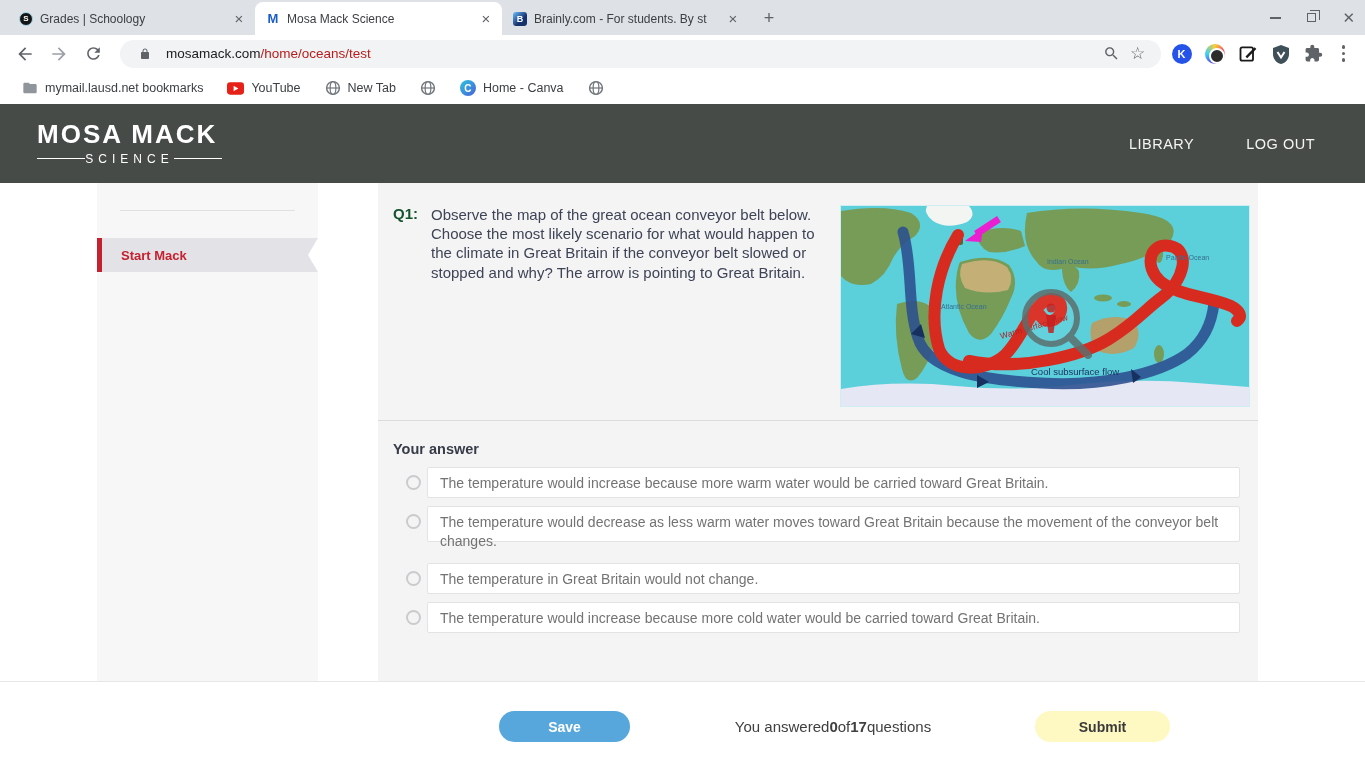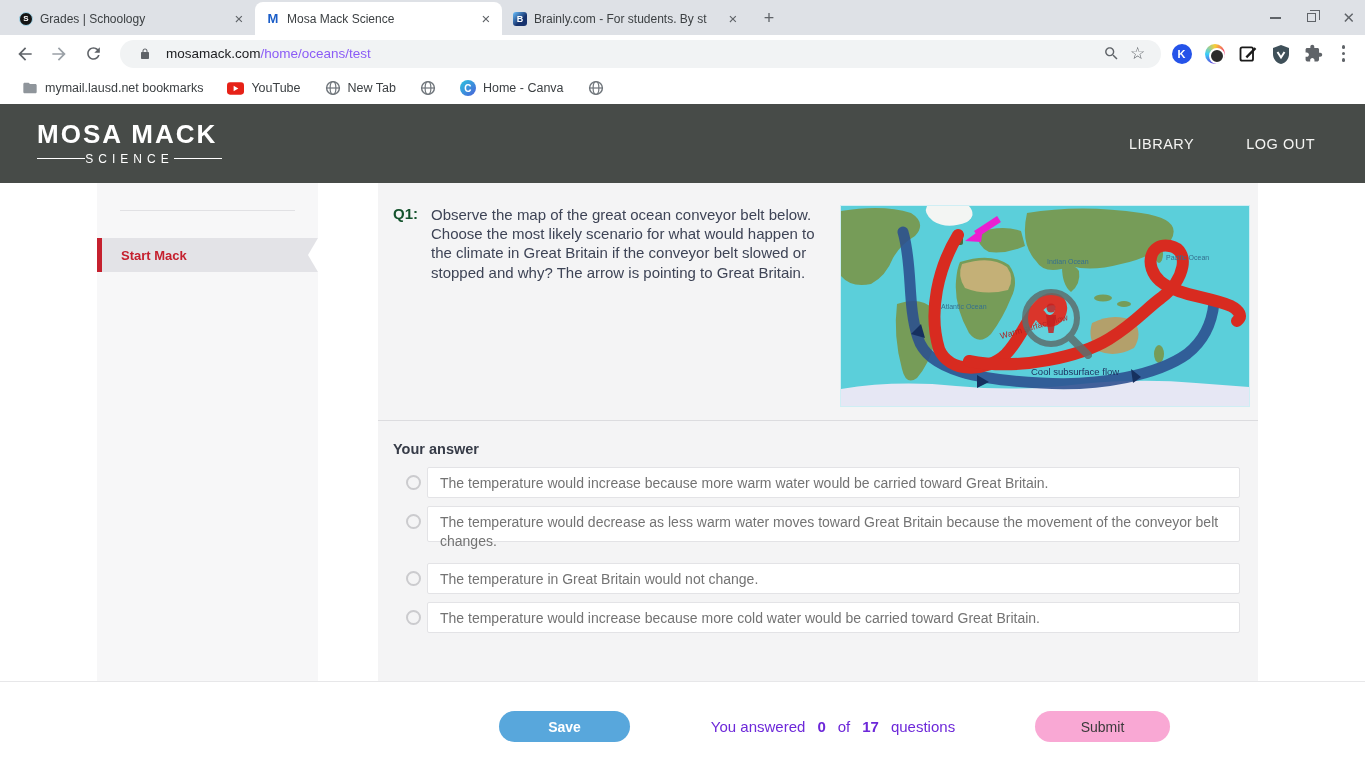--- a/index.html
+++ b/index.html
@@ -20,21 +20,21 @@
   .win-min { width:11px; height:2px; background:#5f6368; }
   .win-restore { position:relative; width:9px; height:9px; border:1.5px solid #5f6368; }
   .win-restore::before { content:""; position:absolute; left:2px; top:-4.5px; width:9px; height:9px; border-top:1.5px solid #5f6368; border-right:1.5px solid #5f6368; }
   .win-close { font-size:15px; color:#5f6368; line-height:1; }
 
   .toolbar { height:37px; background:#fff; display:flex; align-items:center; padding:0 6px 0 10px; }
   .nav-btn { width:30px; height:30px; border-radius:50%; display:flex; align-items:center; justify-content:center; flex:none; margin-right:4px; }
   .omnibox { flex:1; height:28px; background:#f1f3f4; border-radius:14px; display:flex; align-items:center; padding:0 10px 0 12px; margin:0 10px 0 8px; }
   .url { flex:1; font-size:13.5px; white-space:nowrap; overflow:hidden; margin-left:8px; }
   .url .domain { color:#202124; }
-  .url .path { color:#8b5cf6; }
+  .url .path { color:#b91c1c; }
   .omni-icon { width:26px; height:26px; display:flex; align-items:center; justify-content:center; flex:none; }
   .star-glyph { font-size:17px; color:#5f6368; }
   .ext-area { display:flex; align-items:center; gap:11px; margin-right:8px; }
   .ext { width:22px; height:22px; display:flex; align-items:center; justify-content:center; }
   .ext-kami { width:20px; height:20px; border-radius:50%; background:#2553e9; color:#fff; font-weight:bold; font-size:11px; display:flex; align-items:center; justify-content:center; }
   .ext-cam { position:relative; width:20px; height:20px; border-radius:50%; background:conic-gradient(#f9ce34,#ee2a7b,#6228d7,#38d0f9,#f9ce34); }
   .ext-cam::before { content:""; position:absolute; left:4px; top:4px; width:12px; height:12px; border-radius:50%; background:#2b2b2b; border:2px solid #fff; }
   .menu-dots { display:flex; flex-direction:column; gap:3px; padding:0 6px; }
   .menu-dots i { width:3.5px; height:3.5px; border-radius:50%; background:#5f6368; }
 
@@ -65,22 +65,22 @@
   .map-wrap { position:absolute; left:462px; top:22px; width:410px; height:202px; border:1px solid #cfeef4; cursor:pointer; }
   .panel-divider { position:absolute; top:237px; left:0; width:100%; height:1px; background:#dcdcdf; }
   .your-answer { position:absolute; top:258px; left:15px; font-size:14.5px; font-weight:bold; color:#373c48; }
   .option { position:absolute; left:49px; width:813px; background:#fff; border:1px solid #e3e3e6; border-radius:2px; padding:6px 12px; font-size:14px; line-height:19px; color:#737373; cursor:pointer; }
   .radio { position:absolute; left:28px; width:15px; height:15px; border:2px solid #cbcbce; border-radius:50%; background:transparent; cursor:pointer; }
 
   
   .page-footer { position:relative; height:87px; background:#fff; border-top:1px solid #e7e7e9; }
   .btn { position:absolute; top:29px; height:31px; border:none; border-radius:16px; font-size:14px; font-family:"Liberation Sans", sans-serif; cursor:pointer; }
   .save-btn { left:499px; width:131px; background:#58a7dc; color:#fff;font-weight:bold; }
-  .submit-btn { left:1035px; width:135px; background:#f9a8d4; color:#3a3a3a; }
-  .progress { position:absolute; top:29px; left:660px; width:346px; height:31px; display:flex; align-items:center; justify-content:center; font-size:15px; color:#6d28d9; gap:12px; }
+  .submit-btn { left:1035px; width:135px; background:#fef9c3; color:#3a3a3a;font-weight:bold; }
+  .progress { position:absolute; top:29px; left:660px; width:346px; height:31px; display:flex; align-items:center; justify-content:center; font-size:15px; color:#404040; gap:0; }
   .progress b { font-weight:bold; }
 
   svg { display:block; }
   .map-label { font-family:"Liberation Sans", sans-serif; }
 </style>
 </head>
 <body>
 
 <div class="tabstrip">
   <div class="tab">

